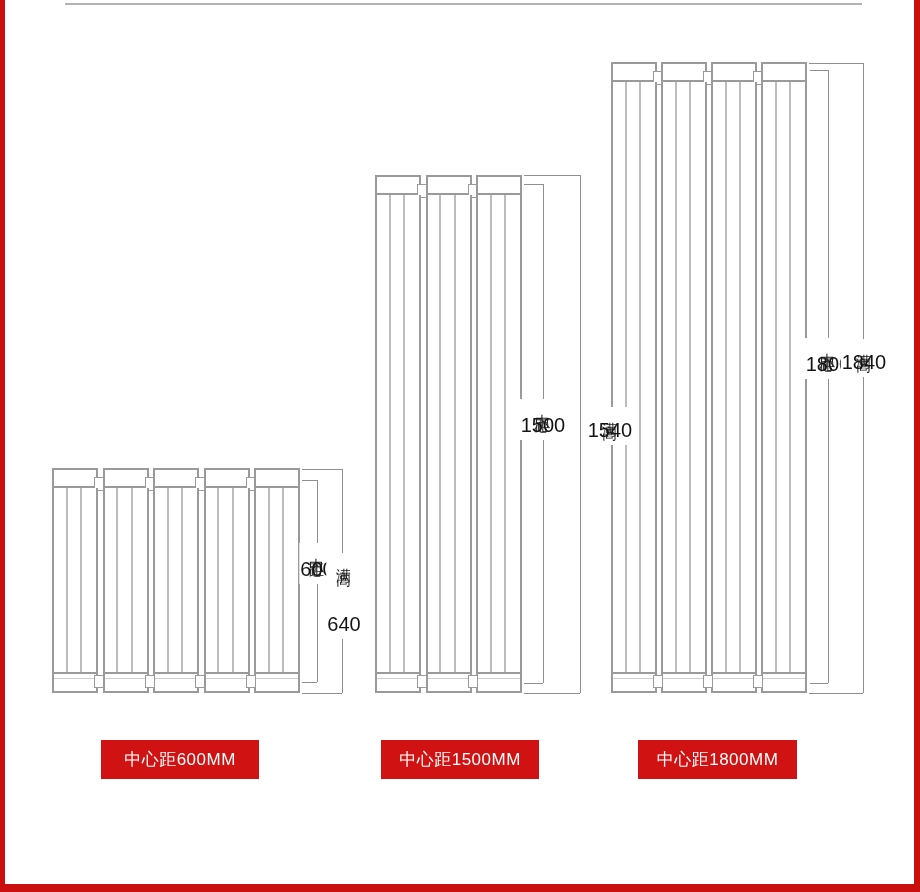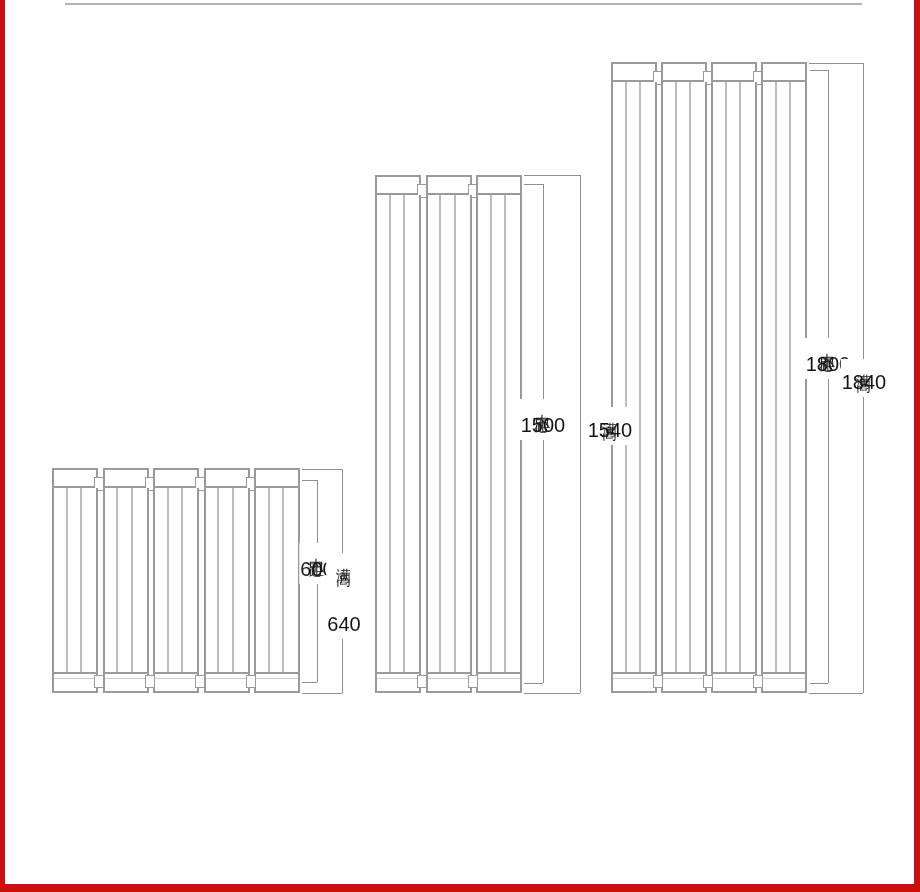--- a/index.html
+++ b/index.html
@@ -105,20 +105,21 @@
   <div class="hline" style="left:302px; top:682px; width:15px;"></div>
   <div class="hline" style="left:302px; top:693px; width:40px;"></div>
   <div class="dimlabel" style="left:317px; top:543px;">
     <span class="vtext">中心距</span>
     <span class="num">600</span>
   </div>
   <div class="dimlabel" style="left:344px; top:553px;gap:48px;">
     <span class="vtext">满高</span>
     <span class="num">640</span>
   </div>
+  <div class="tag" style="left:101px; top:740px; width:158px;">中心距600MM</div>
 
   <div class="radiator" style="left:375px; top:175px; width:147px; height:518px;">
     <div class="col">
       <div class="cap"></div>
       <div class="tube"></div>
       <div class="bcap"></div>
     </div>
     <div class="col">
       <div class="cap"></div>
       <div class="tube"></div>
@@ -138,20 +139,21 @@
   <div class="hline" style="left:524px; top:683px; width:19px;"></div>
   <div class="hline" style="left:524px; top:693px; width:56px;"></div>
   <div class="dimlabel" style="left:543px; top:399px;">
     <span class="vtext">中心距</span>
     <span class="num">1500</span>
   </div>
   <div class="dimlabel" style="left:610px; top:407px;">
     <span class="vtext">满高</span>
     <span class="num">1540</span>
   </div>
+  <div class="tag" style="left:381px; top:740px; width:158px;">中心距1500MM</div>
 
   <div class="radiator" style="left:611px; top:62px; width:196px; height:631px;">
     <div class="col">
       <div class="cap"></div>
       <div class="tube"></div>
       <div class="bcap"></div>
     </div>
     <div class="col">
       <div class="cap"></div>
       <div class="tube"></div>
@@ -172,18 +174,19 @@
   <div class="hline" style="left:809px; top:63px; width:54px;"></div>
   <div class="hline" style="left:810px; top:70px; width:18px;"></div>
   <div class="vline" style="left:828px; top:70px; height:613px;"></div>
   <div class="vline" style="left:863px; top:63px; height:630px;"></div>
   <div class="hline" style="left:810px; top:683px; width:18px;"></div>
   <div class="hline" style="left:809px; top:693px; width:54px;"></div>
   <div class="dimlabel" style="left:828px; top:338px;">
     <span class="vtext">中心距</span>
     <span class="num">1800</span>
   </div>
-  <div class="dimlabel" style="left:864px; top:359px;">
+  <div class="dimlabel" style="left:864px; top:339px;">
     <span class="vtext">满高</span>
     <span class="num">1840</span>
   </div>
+  <div class="tag" style="left:638px; top:740px; width:159px;">中心距1800MM</div>
 
 </div>
 
 </body></html>

